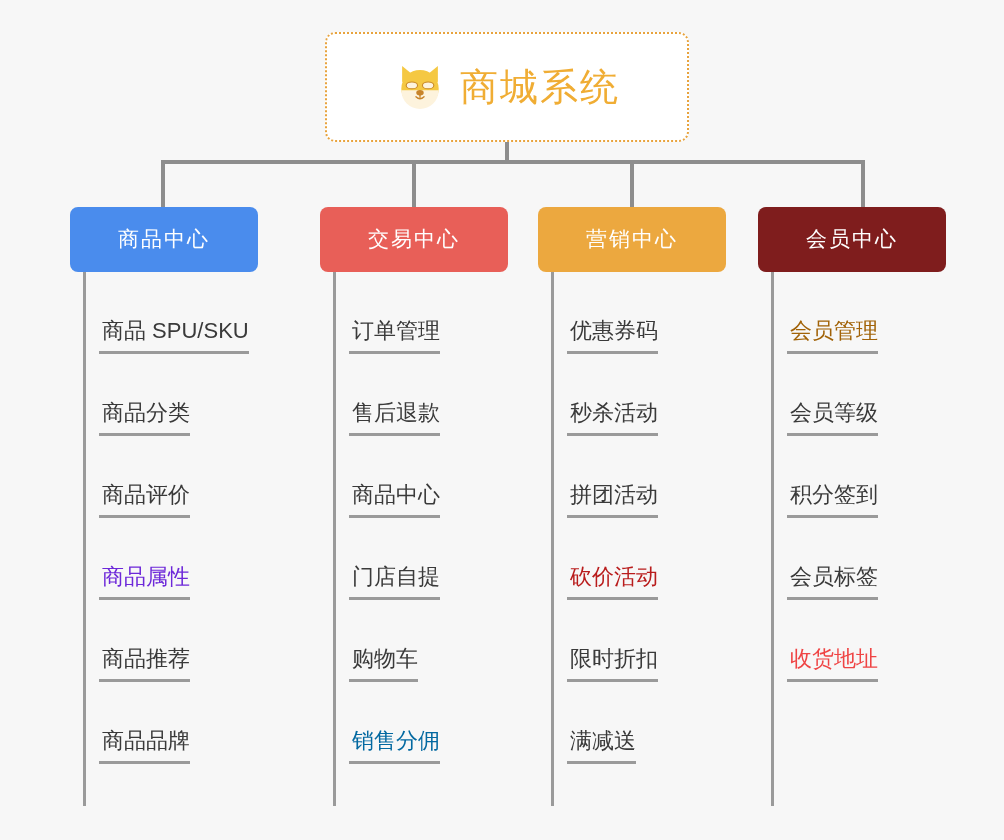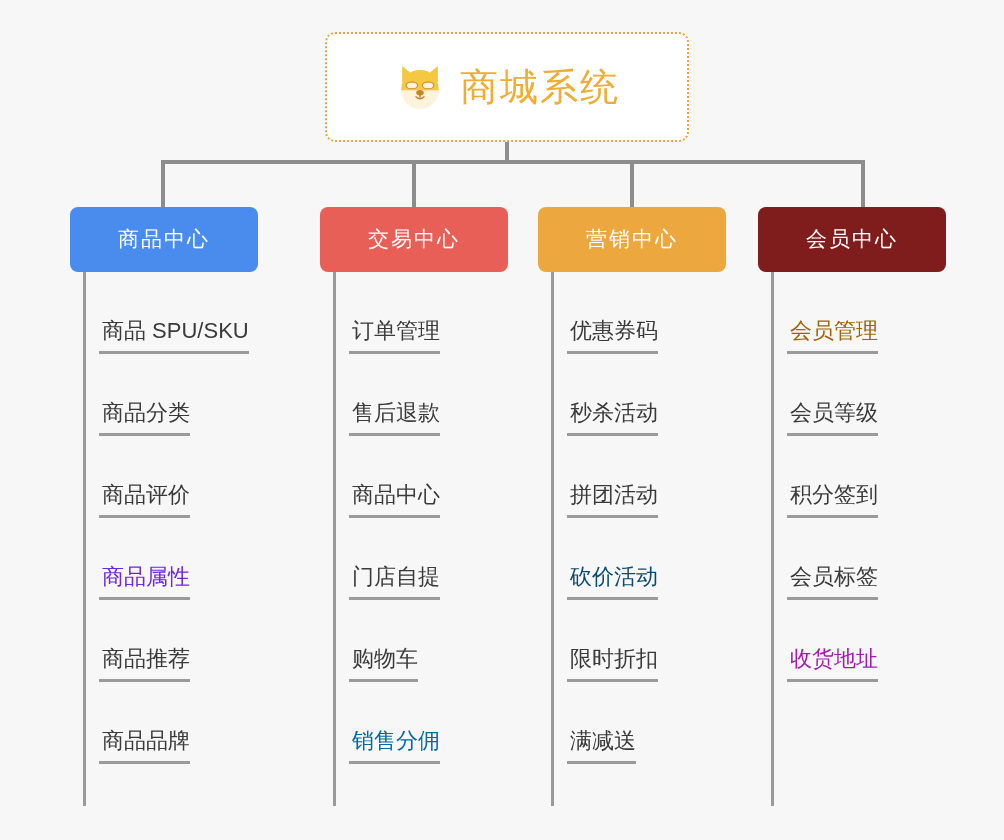--- a/index.html
+++ b/index.html
@@ -225,21 +225,21 @@
       <div class="leaf">
           <span class="leaf-text" style="border-bottom-color: rgb(154, 154, 154); color: rgb(58, 58, 58);">优惠券码</span>
         </div>
       <div class="leaf">
           <span class="leaf-text" style="border-bottom-color: rgb(154, 154, 154); color: rgb(58, 58, 58);">秒杀活动</span>
         </div>
       <div class="leaf">
           <span class="leaf-text" style="border-bottom-color: rgb(154, 154, 154); color: rgb(58, 58, 58);">拼团活动</span>
         </div>
       <div class="leaf">
-          <span class="leaf-text" style="border-bottom-color: rgb(154, 154, 154); color: #0c4a6e; margin-top: 29px;">砍价活动</span>
+          <span class="leaf-text" style="border-bottom-color: rgb(154, 154, 154); color: #b91c1c; margin-top: 29px;">砍价活动</span>
         </div>
       <div class="leaf">
           <span class="leaf-text" style="border-bottom-color: rgb(154, 154, 154); color: rgb(58, 58, 58); text-align: right;">限时折扣</span>
         </div>
       <div class="leaf">
           <span class="leaf-text" style="border-bottom-color: rgb(154, 154, 154); color: rgb(58, 58, 58); margin-top: 6px;">满减送</span>
         </div>
     </div>
   </div>
 
@@ -255,18 +255,18 @@
       <div class="leaf">
           <span class="leaf-text" style="border-bottom-color: rgb(154, 154, 154); color: rgb(58, 58, 58);">会员等级</span>
         </div>
       <div class="leaf">
           <span class="leaf-text" style="border-bottom-color: rgb(154, 154, 154); color: rgb(58, 58, 58);">积分签到</span>
         </div>
       <div class="leaf">
           <span class="leaf-text" style="border-bottom-color: rgb(154, 154, 154); color: rgb(58, 58, 58);">会员标签</span>
         </div>
       <div class="leaf">
-          <span class="leaf-text" style="border-bottom-color: rgb(154, 154, 154); color: #a21caf;">收货地址</span>
+          <span class="leaf-text" style="border-bottom-color: rgb(154, 154, 154); color: #ef4444;">收货地址</span>
         </div>
     </div>
   </div>
 
 </div>
 
 </body></html>

